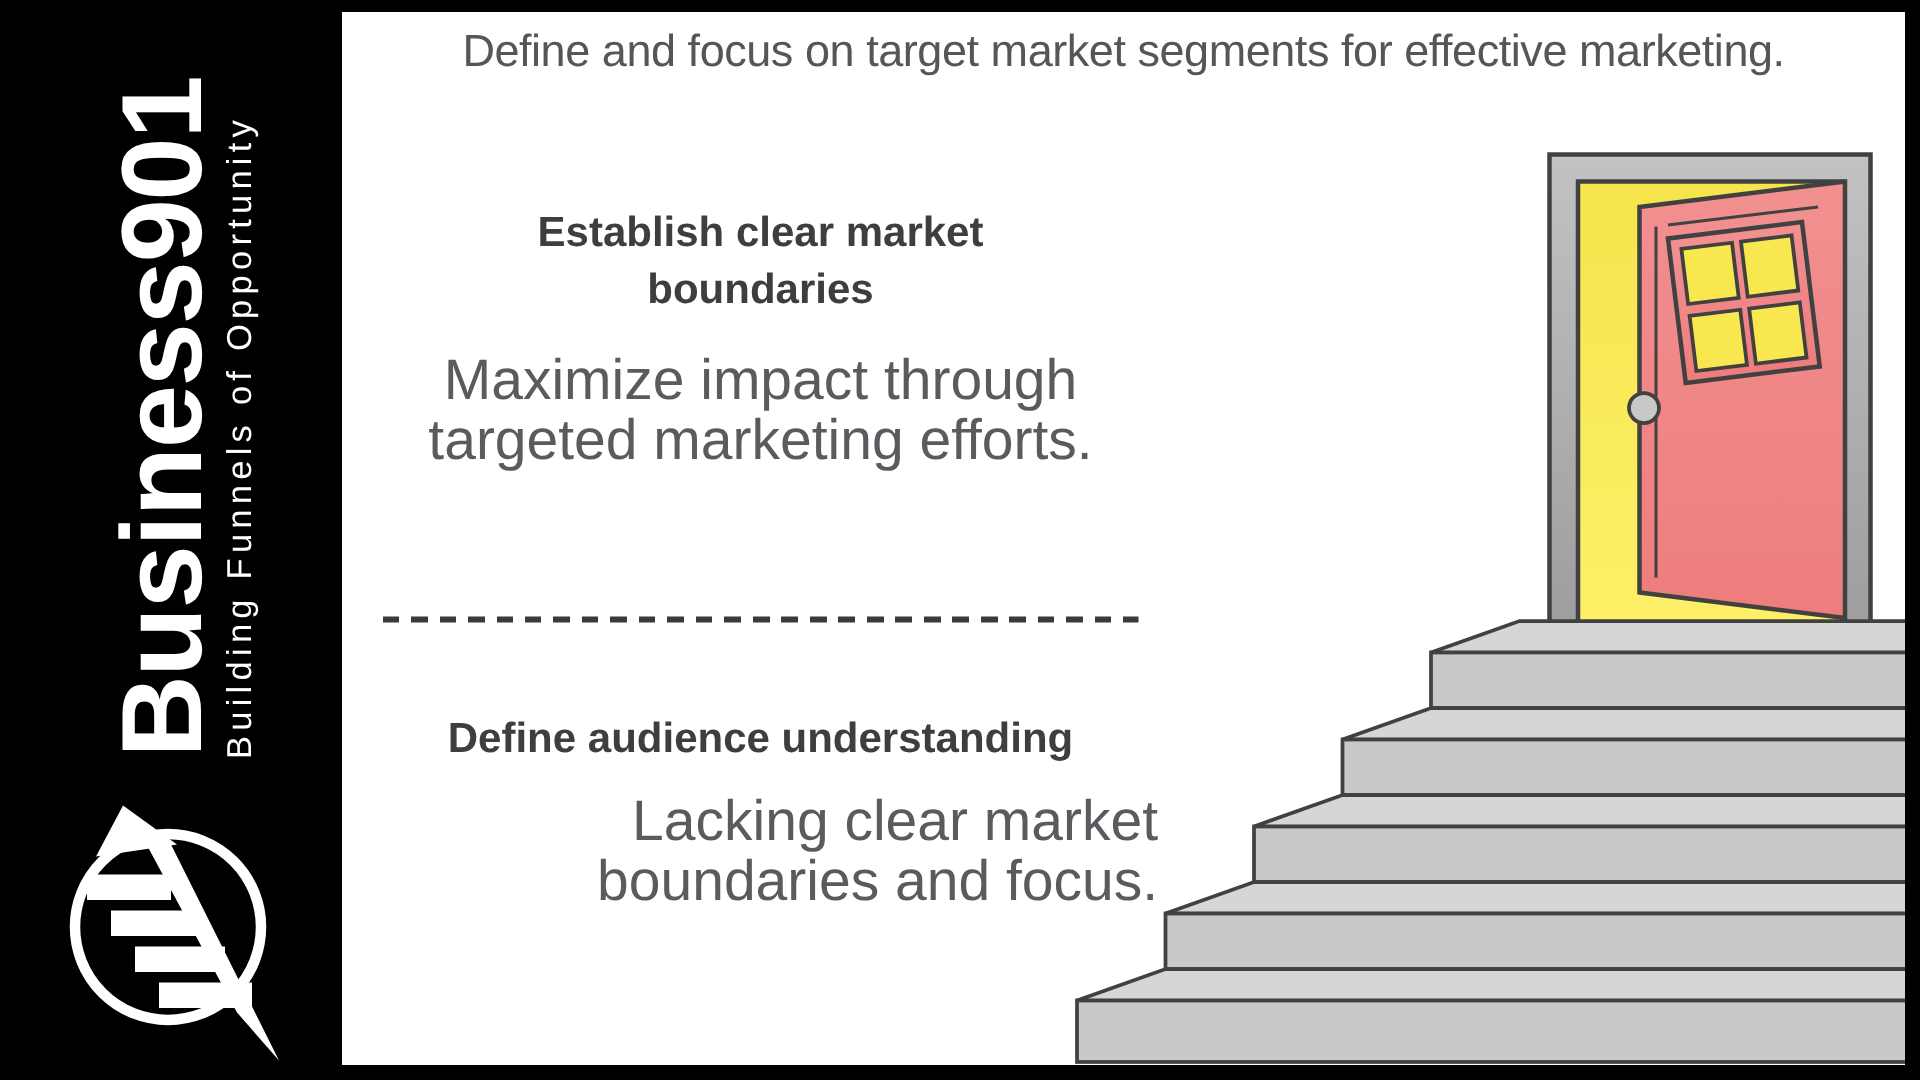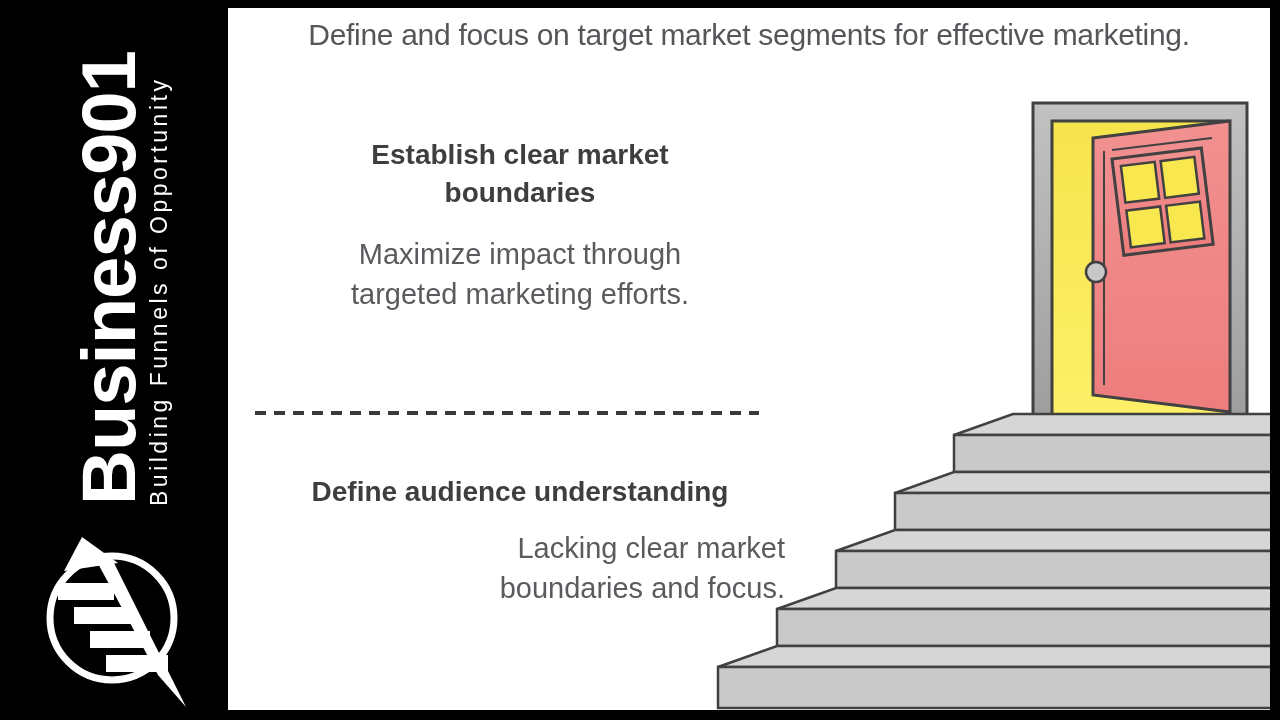--- a/index.html
+++ b/index.html
@@ -14,23 +14,23 @@
   .tagline{position:absolute;left:146px;top:506px;transform:rotate(-90deg);transform-origin:0 0;
          white-space:nowrap;color:var(--brand-white,#fff);font-weight:400;font-size:23px;
          line-height:27px;letter-spacing:3.5px;}
   #logo{position:absolute;left:38px;top:535px;}
 
   
   #panel{position:absolute;left:228px;top:8px;width:1042px;height:702px;
          background:var(--panel,#fff);overflow:hidden;}
   #panel .title{position:absolute;left:0;top:10px;width:1042px;text-align:center;
          font-size:30px;letter-spacing:-0.3px;color:var(--title-text,#54565a);z-index:2;}
-  .col{position:absolute;left:27px;width:530px;text-align:center;white-space:pre-line;z-index:2;}
+  .col{position:absolute;left:14px;width:530px;text-align:center;white-space:pre-line;z-index:2;}
   .heading{font-weight:700;font-size:28px;line-height:38px;color:var(--heading-text,#3d3e40);}
-  .body-copy{font-weight:400;font-size:29px;line-height:40px;color:var(--body-text,#5a5b5e);}
+  .body-copy{font-weight:400;font-size:38px;line-height:40px;color:var(--body-text,#5a5b5e);}
   #h1{top:128px;} #b1{top:226px;} #h2{top:465px;} #b2{top:520px;text-align:right;}
   #divider{position:absolute;left:27px;top:403px;width:504px;height:4px;z-index:2;
      background:repeating-linear-gradient(90deg,var(--divider,#3a3a3a) 0 11px,transparent 11px 19px);}
   #scene{position:absolute;left:0;top:0;z-index:1;}
 </style>
 </head>
 <body>
 
 <div id="stage">
 

